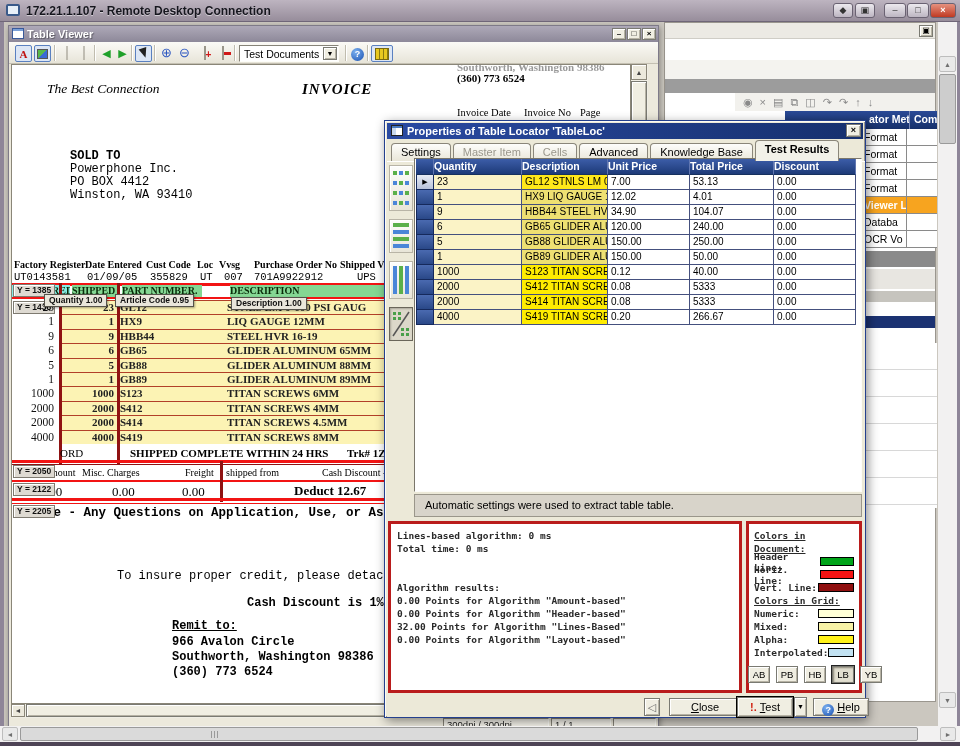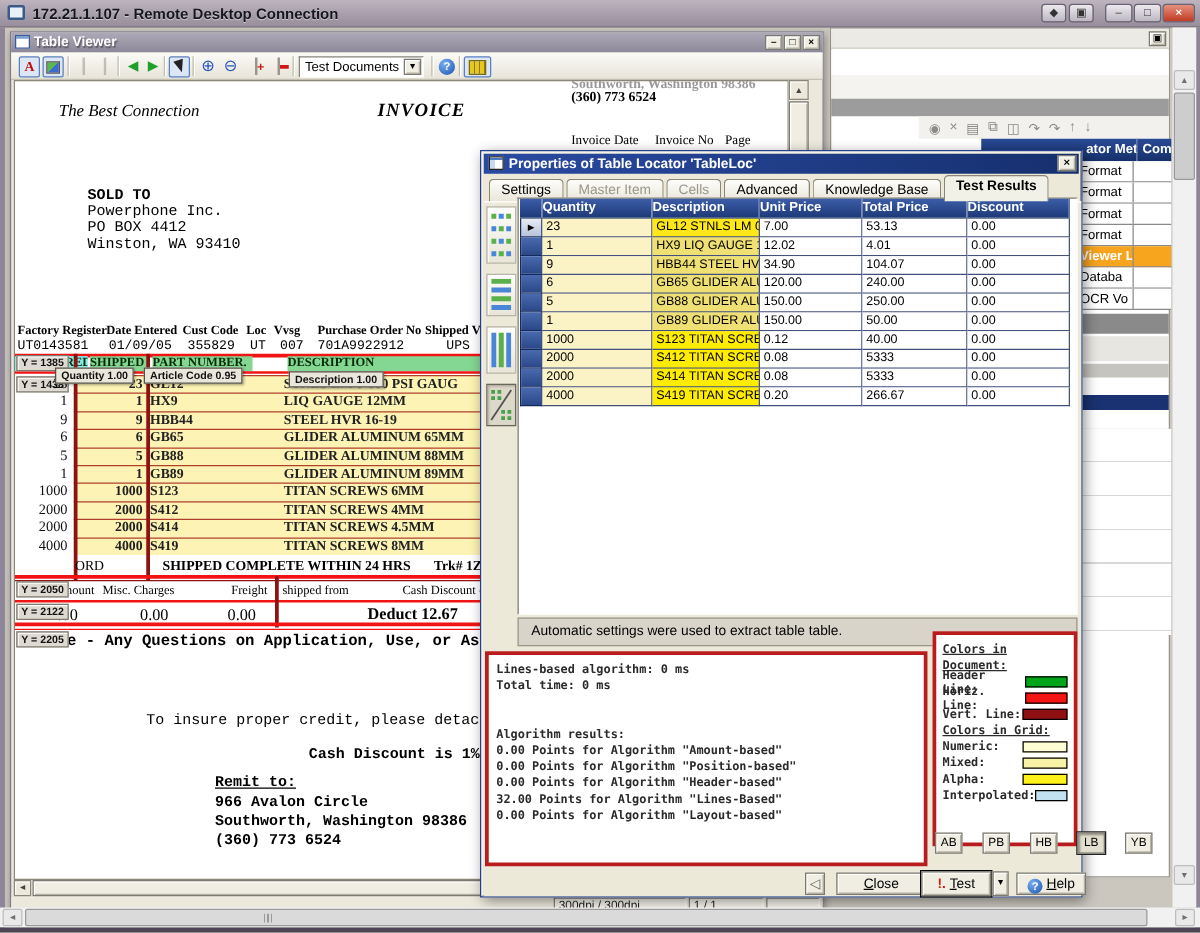--- a/index.html
+++ b/index.html
@@ -536,26 +536,25 @@
     <div class="a msgbar">Automatic settings were used to extract table table.</div>
 
     <div class="a panel" style="left:3px;top:400px;width:354px;height:172px;padding:5px 0 0 6px">
 
     <div class="log-line">Lines-based algorithm: 0 ms</div>
         <div class="log-line">Total time: 0 ms</div>
         <div class="log-line"></div>
         <div class="log-line"></div>
         <div class="log-line">Algorithm results:</div>
         <div class="log-line">0.00 Points for Algorithm "Amount-based"</div>
-        <div class="log-line">0.00 Points for Algorithm "Position-based"</div>
         <div class="log-line">0.00 Points for Algorithm "Header-based"</div>
         <div class="log-line">32.00 Points for Algorithm "Lines-Based"</div>
         <div class="log-line">0.00 Points for Algorithm "Layout-based"</div>
       </div>
-    <div class="a panel" style="left:361px;top:384px;width:116px;height:172px;padding:5px 5px 0 5px">
+    <div class="a panel" style="left:361px;top:400px;width:116px;height:172px;padding:5px 5px 0 5px">
       <div class="lg-title">Colors in Document:</div>
       <div>
 
       <div class="lg-row">
             <span>Header Line:</span>
             <span class="lg-sw" style="background: rgb(0, 164, 25);"></span>
           </div>
           <div class="lg-row">
             <span>Horiz. Line:</span>
             <span class="lg-sw" style="background: rgb(245, 20, 20);"></span>
@@ -579,21 +578,21 @@
           <div class="lg-row">
             <span>Alpha:</span>
             <span class="lg-sw" style="background: rgb(255, 242, 26);"></span>
           </div>
           <div class="lg-row">
             <span>Interpolated:</span>
             <span class="lg-sw" style="background: rgb(194, 226, 242);"></span>
           </div>
         </div>
     </div>
-    <div class="a" style="left:363px;top:545px;display:flex;gap:16px;z-index:3">
+    <div class="a" style="left:363px;top:545px;display:flex;gap:6px;z-index:3">
 
     <span class="btn ab">AB</span>
         <span class="btn ab">PB</span>
         <span class="btn ab">HB</span>
         <span class="btn ab pressed">LB</span>
         <span class="btn ab">YB</span>
       </div>
 
     <span class="a btn" style="left:259px;top:577px;width:16px;height:18px;line-height:16px;color:#666">◁</span>
     <span class="a btn" style="left:284px;top:577px;width:72px;height:18px;line-height:16px"><span class="fl">Close</span></span>

